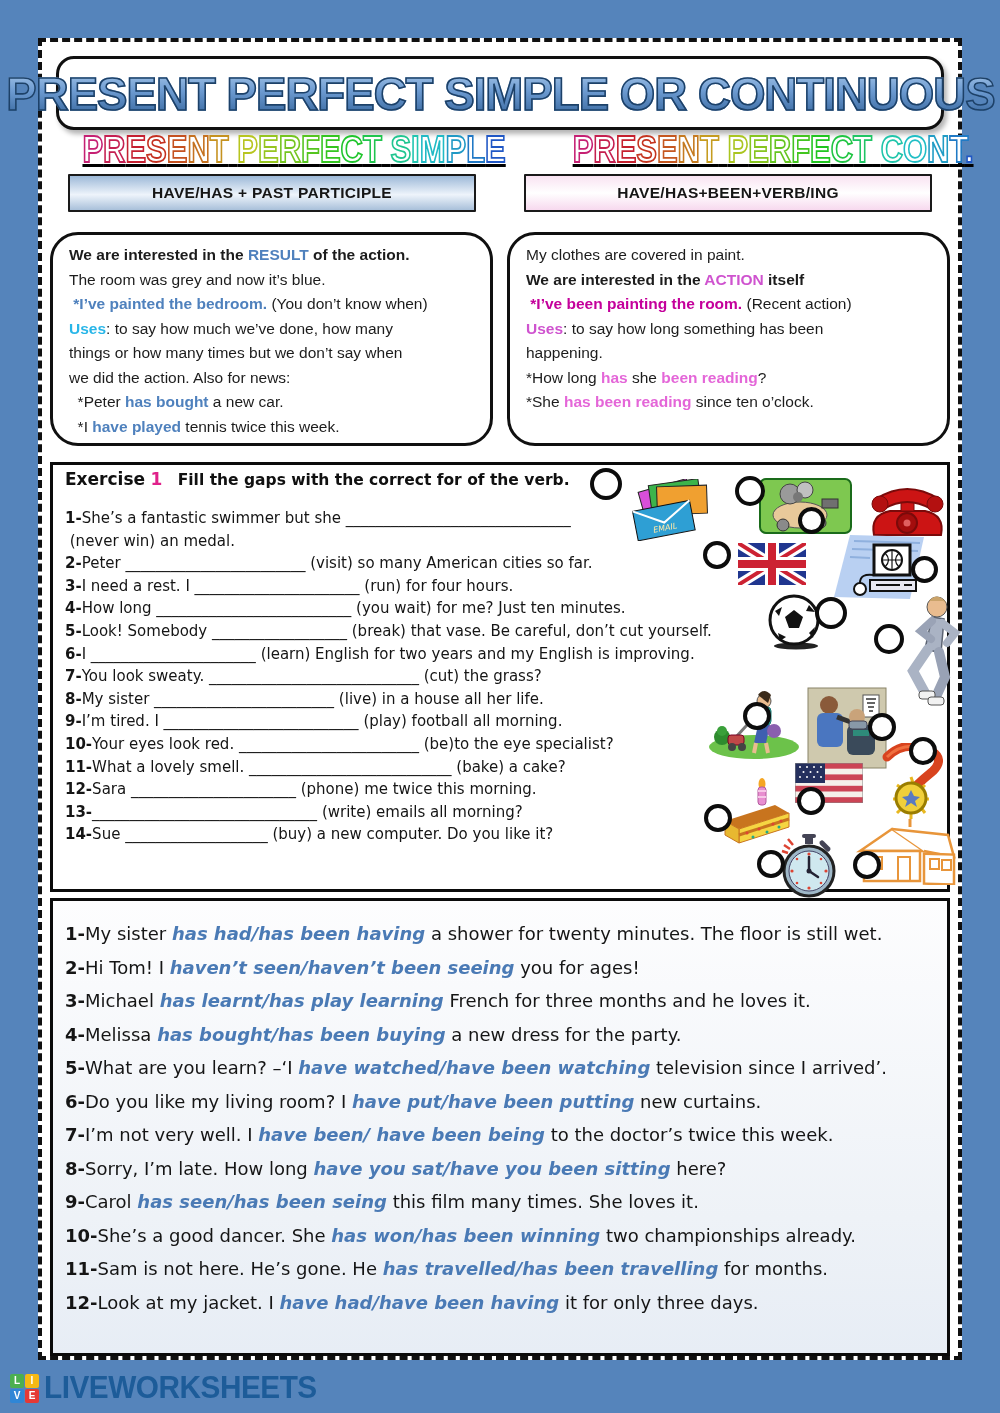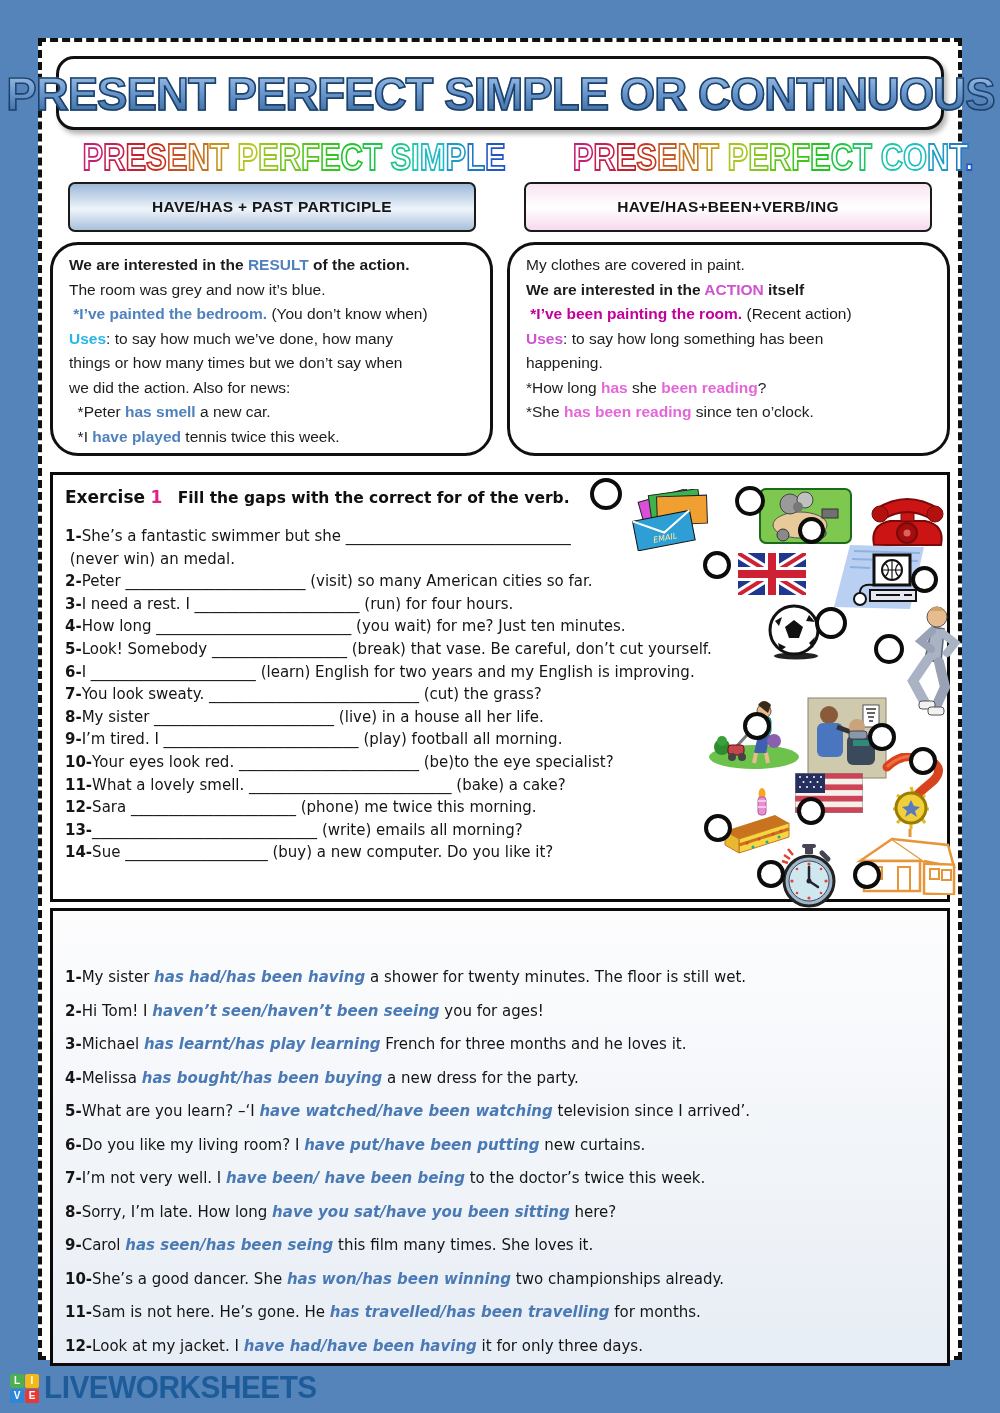--- a/index.html
+++ b/index.html
@@ -13,61 +13,61 @@
                display:flex; align-items:center; justify-content:center;
                box-shadow:3px 4px 5px rgba(0,0,0,.3); background:#fff; }
   .main-title { font-size:47px; font-weight:800; letter-spacing:-1px; white-space:nowrap;
                 transform:scaleX(.97); color:#4f81bd; -webkit-text-stroke:1.6px #1d4168; }
   @supports (-webkit-background-clip:text) {
     .main-title { background:linear-gradient(180deg,#aac9ea 5%,#6d9bd1 45%,#2f5f96 100%);
                   -webkit-background-clip:text; -webkit-text-fill-color:transparent; }
   }
 
   
-  .cols-head { display:flex; margin-top:8px; }
+  .cols-head { display:flex; margin-top:0;text-decoration:underline; }
   .col-head { flex:1; text-align:center; font-size:36px; font-weight:800; white-space:nowrap;
               transform:scaleX(.86); letter-spacing:0; line-height:40px; }
 
   
   .formula-row { display:flex; gap:48px; margin:4px 20px 0; }
-  .formula { flex:1; height:50px; border:2px solid #1a1a1a; border-radius:7px;
+  .formula { flex:1; height:38px; border:2px solid #1a1a1a; border-radius:1px;
              display:flex; align-items:center; justify-content:center;
              font-weight:700; font-size:15.5px; letter-spacing:.3px; color:#161616; }
   .formula.fblue { background:linear-gradient(180deg,#9db9d8 0%,#eef4fb 55%,#a9c0da 100%); }
   .formula.fpink { background:linear-gradient(180deg,#f9e3f2 0%,#ffffff 50%,#f7d9ee 100%);text-align:right; }
 
   
-  .expl-row { display:flex; gap:14px; margin:10px 2px 0; }
+  .expl-row { display:flex; gap:14px; margin:20px 2px 0; }
   .expl-box { flex:1; height:214px; border:3px solid #101010; border-radius:28px;
               padding:8px 12px 6px 16px; font-size:15.5px; line-height:24.5px; color:#1c1c1c;
               background:#fff; overflow:hidden; }
 
   
   .sg-b   { font-weight:700; }
   .sg-n   { font-weight:700; }
   .sg-blue{ font-weight:700; color:#4f81bd; }
   .sg-cyan{ font-weight:700; color:#29b6e8; }
   .sg-mag { font-weight:700; color:#cf53cf; }
   .sg-magd{ font-weight:700; color:#c4009b; }
   .sg-pink{ font-weight:700; color:#e466d8; }
   .sg-opt { font-weight:700; font-style:italic; color:#4a7ab5; }
 
   
-  .ex-box { margin:16px 2px 0; border:3px solid #0a0a0a; position:relative; padding:12px 12px; background:#fff; }
+  .ex-box { margin:16px 2px 0; border:3px solid #0a0a0a; position:relative; padding:4px 12px; background:#fff; }
   .ex1 { height:430px; font-family:"DejaVu Sans", sans-serif; }
   .ex2 { height:458px; margin-top:6px; font-family:"DejaVu Sans", sans-serif;
          background:linear-gradient(180deg,#fdfdfe 0%,#eef2f7 70%,#e7edf5 100%); }
   .ex-title { font-size:17px; color:#101010; }
   .ex-label { font-weight:700; }
   .ex-num { font-weight:700; }
   .ex-num.npink { color:#e0218a; }
   .ex-num.nblue { color:#4f81bd; }
   .ex-instr { font-weight:700; font-size:15.5px; margin-left:10px; }
   .ex1-items { margin-top:18px; font-size:15px; line-height:22.6px; color:#151515; position:relative; z-index:2; }
-  .ex2-items { margin-top:44px; font-size:15px; line-height:21px; color:#151515; }
+  .ex2-items { margin-top:18px; font-size:18px; line-height:21px; color:#151515; }
   .ex2-items .tline { margin-bottom:12.5px; }
 
   
   .art { position:absolute; inset:0; pointer-events:none; z-index:1; }
   .art .icon { position:absolute; }
   .match-circle { position:absolute; border:4px solid #0c0c0c; border-radius:50%; background:#fff; pointer-events:auto; }
 
   
   .footer { position:absolute; left:10px; top:1368px; height:40px; display:flex; align-items:center; gap:5px; }
   .logo-grid { display:grid; grid-template-columns:14px 14px; grid-template-rows:14px 14px; gap:1px; }
@@ -96,21 +96,21 @@
     </div>
 
     <div class="expl-row">
       <div class="expl-box">
           <div class="tline"><span class="sg-b">We are interested in the </span><span class="sg-blue">RESULT</span><span class="sg-b">&nbsp;of the action.</span></div>
           <div class="tline"><span>The room was grey and now it’s blue.</span></div>
           <div class="tline"><span>&nbsp;</span><span class="sg-blue">*I’ve painted the bedroom.</span><span>&nbsp;(You don’t know when)</span></div>
           <div class="tline"><span class="sg-cyan">Uses</span><span>: to say how much we’ve done, how many</span></div>
           <div class="tline"><span>things or how many times but we don’t say when</span></div>
           <div class="tline"><span>we did the action. Also for news:</span></div>
-          <div class="tline"><span>&nbsp;&nbsp;*Peter </span><span class="sg-blue">has smell</span><span>&nbsp;a new car.</span></div>
+          <div class="tline"><span>&nbsp;&nbsp;*Peter </span><span class="sg-blue">has bought</span><span>&nbsp;a new car.</span></div>
           <div class="tline"><span>&nbsp;&nbsp;*I </span><span class="sg-blue">have played</span><span>&nbsp;tennis twice this week.</span></div>
         </div>
       <div class="expl-box">
           <div class="tline"><span>My clothes are covered in paint.</span></div>
           <div class="tline"><span class="sg-b">We are interested in the </span><span class="sg-mag">ACTION</span><span class="sg-b">&nbsp;itself</span></div>
           <div class="tline"><span>&nbsp;</span><span class="sg-magd">*I’ve been painting the room.</span><span>&nbsp;(Recent action)</span></div>
           <div class="tline"><span class="sg-mag">Uses</span><span>: to say how long something has been</span></div>
           <div class="tline"><span>happening.</span></div>
           <div class="tline"><span>*How long </span><span class="sg-pink">has</span><span>&nbsp;she </span><span class="sg-pink">been reading</span><span>?</span></div>
           <div class="tline"><span>*She </span><span class="sg-pink">has been reading</span><span>&nbsp;since ten o’clock.</span></div>

